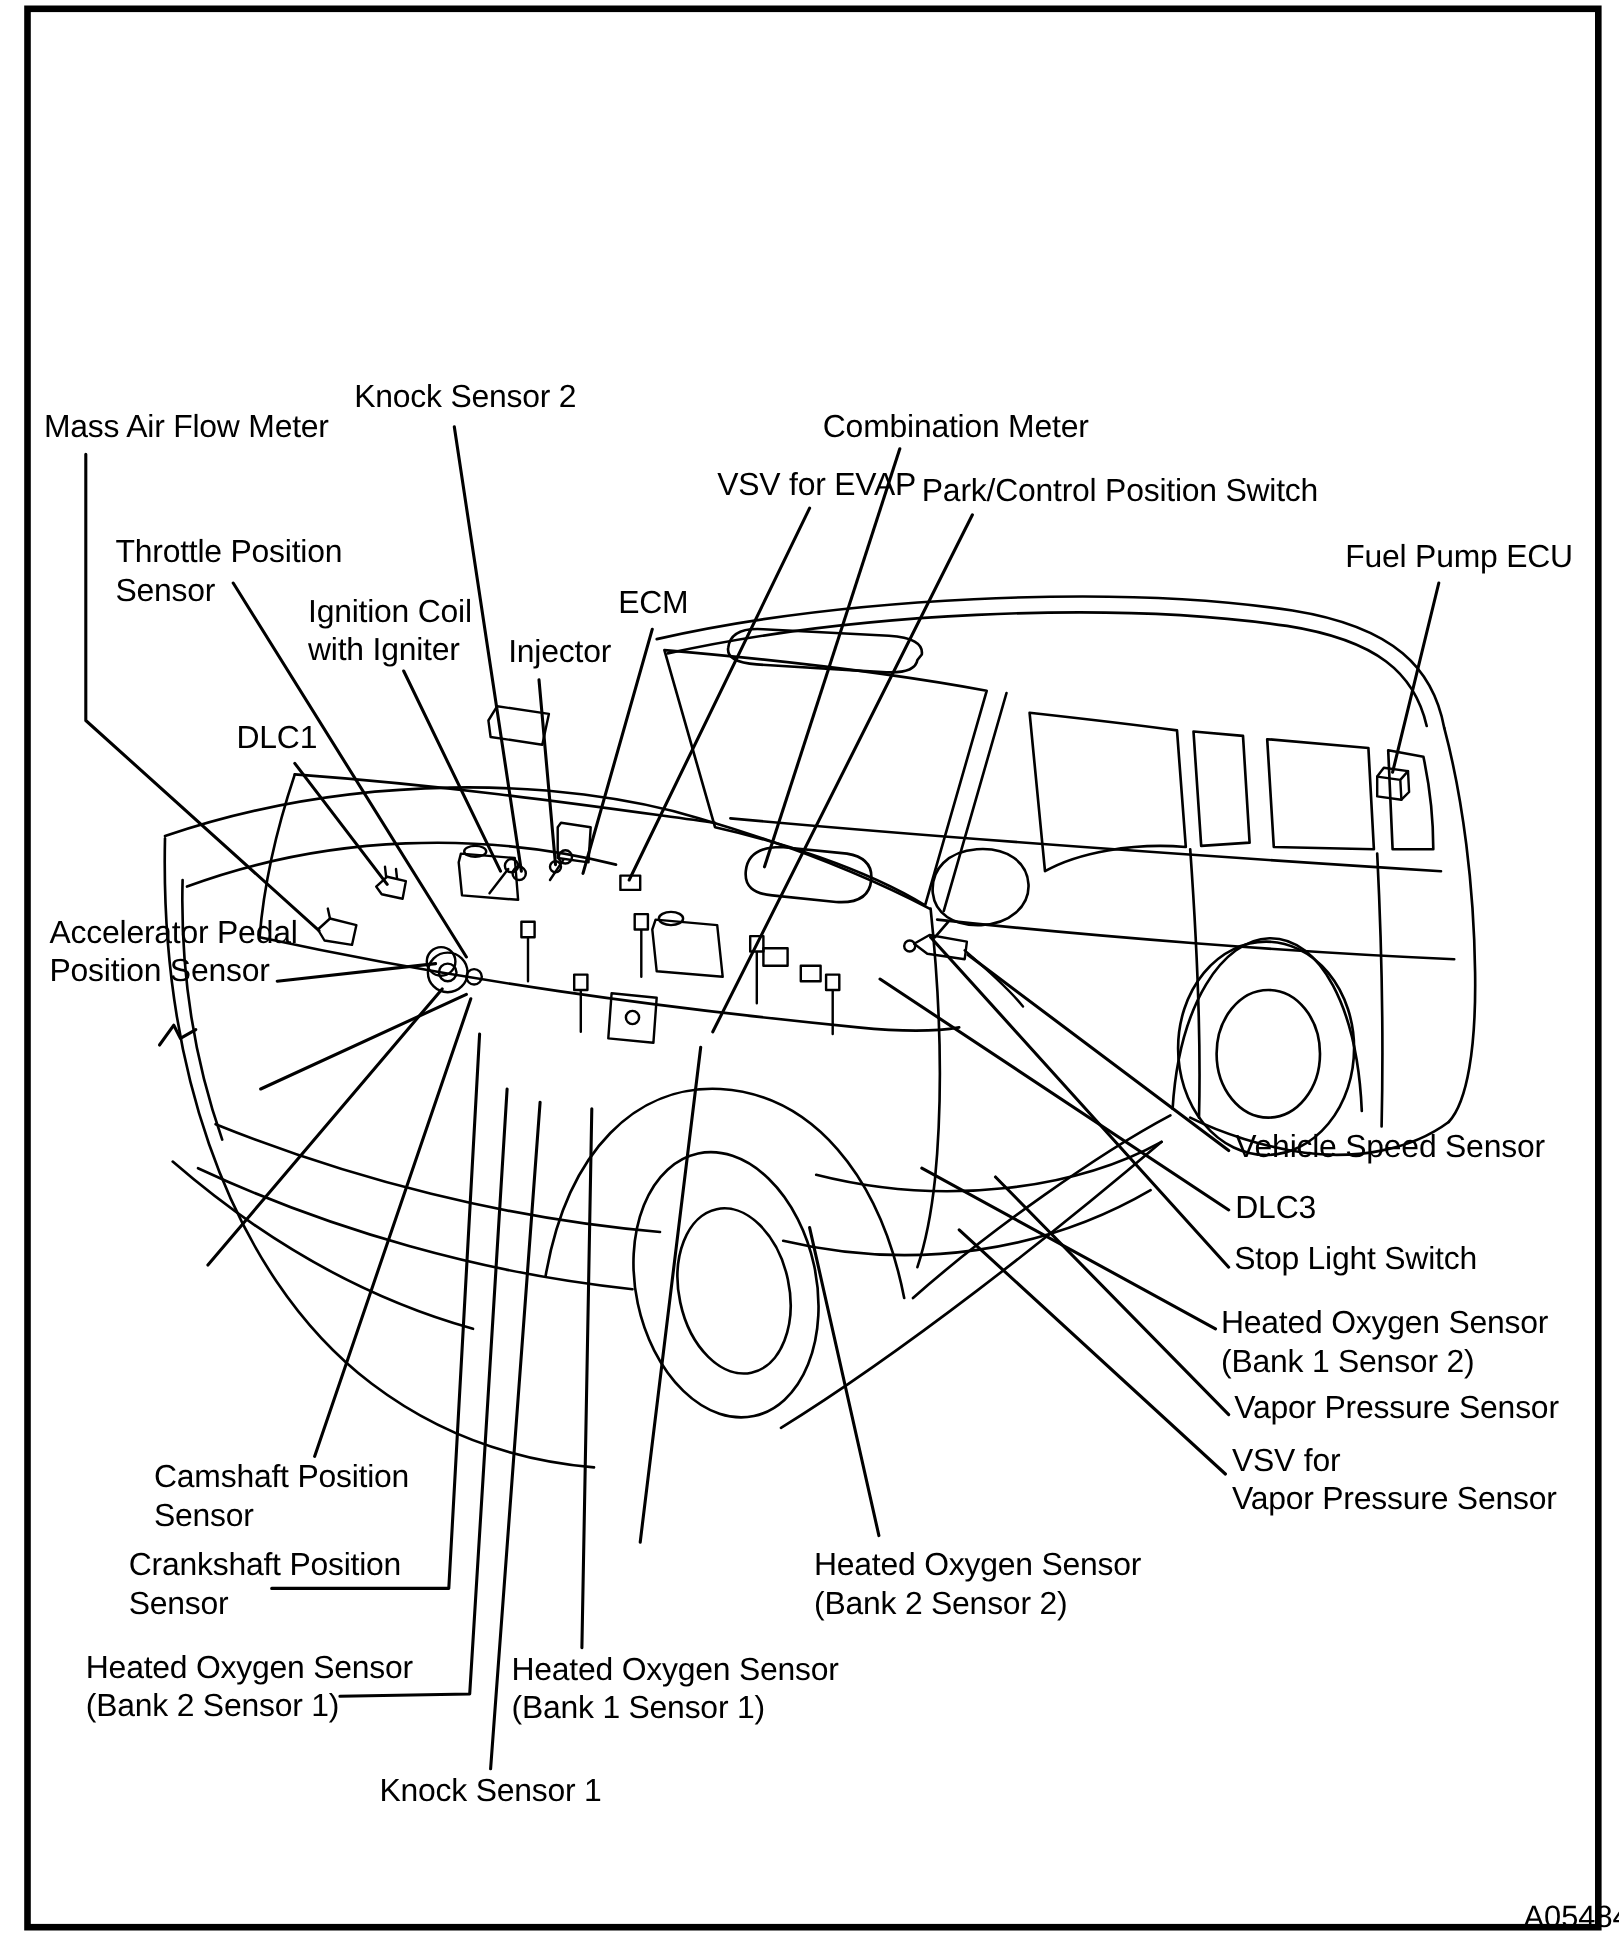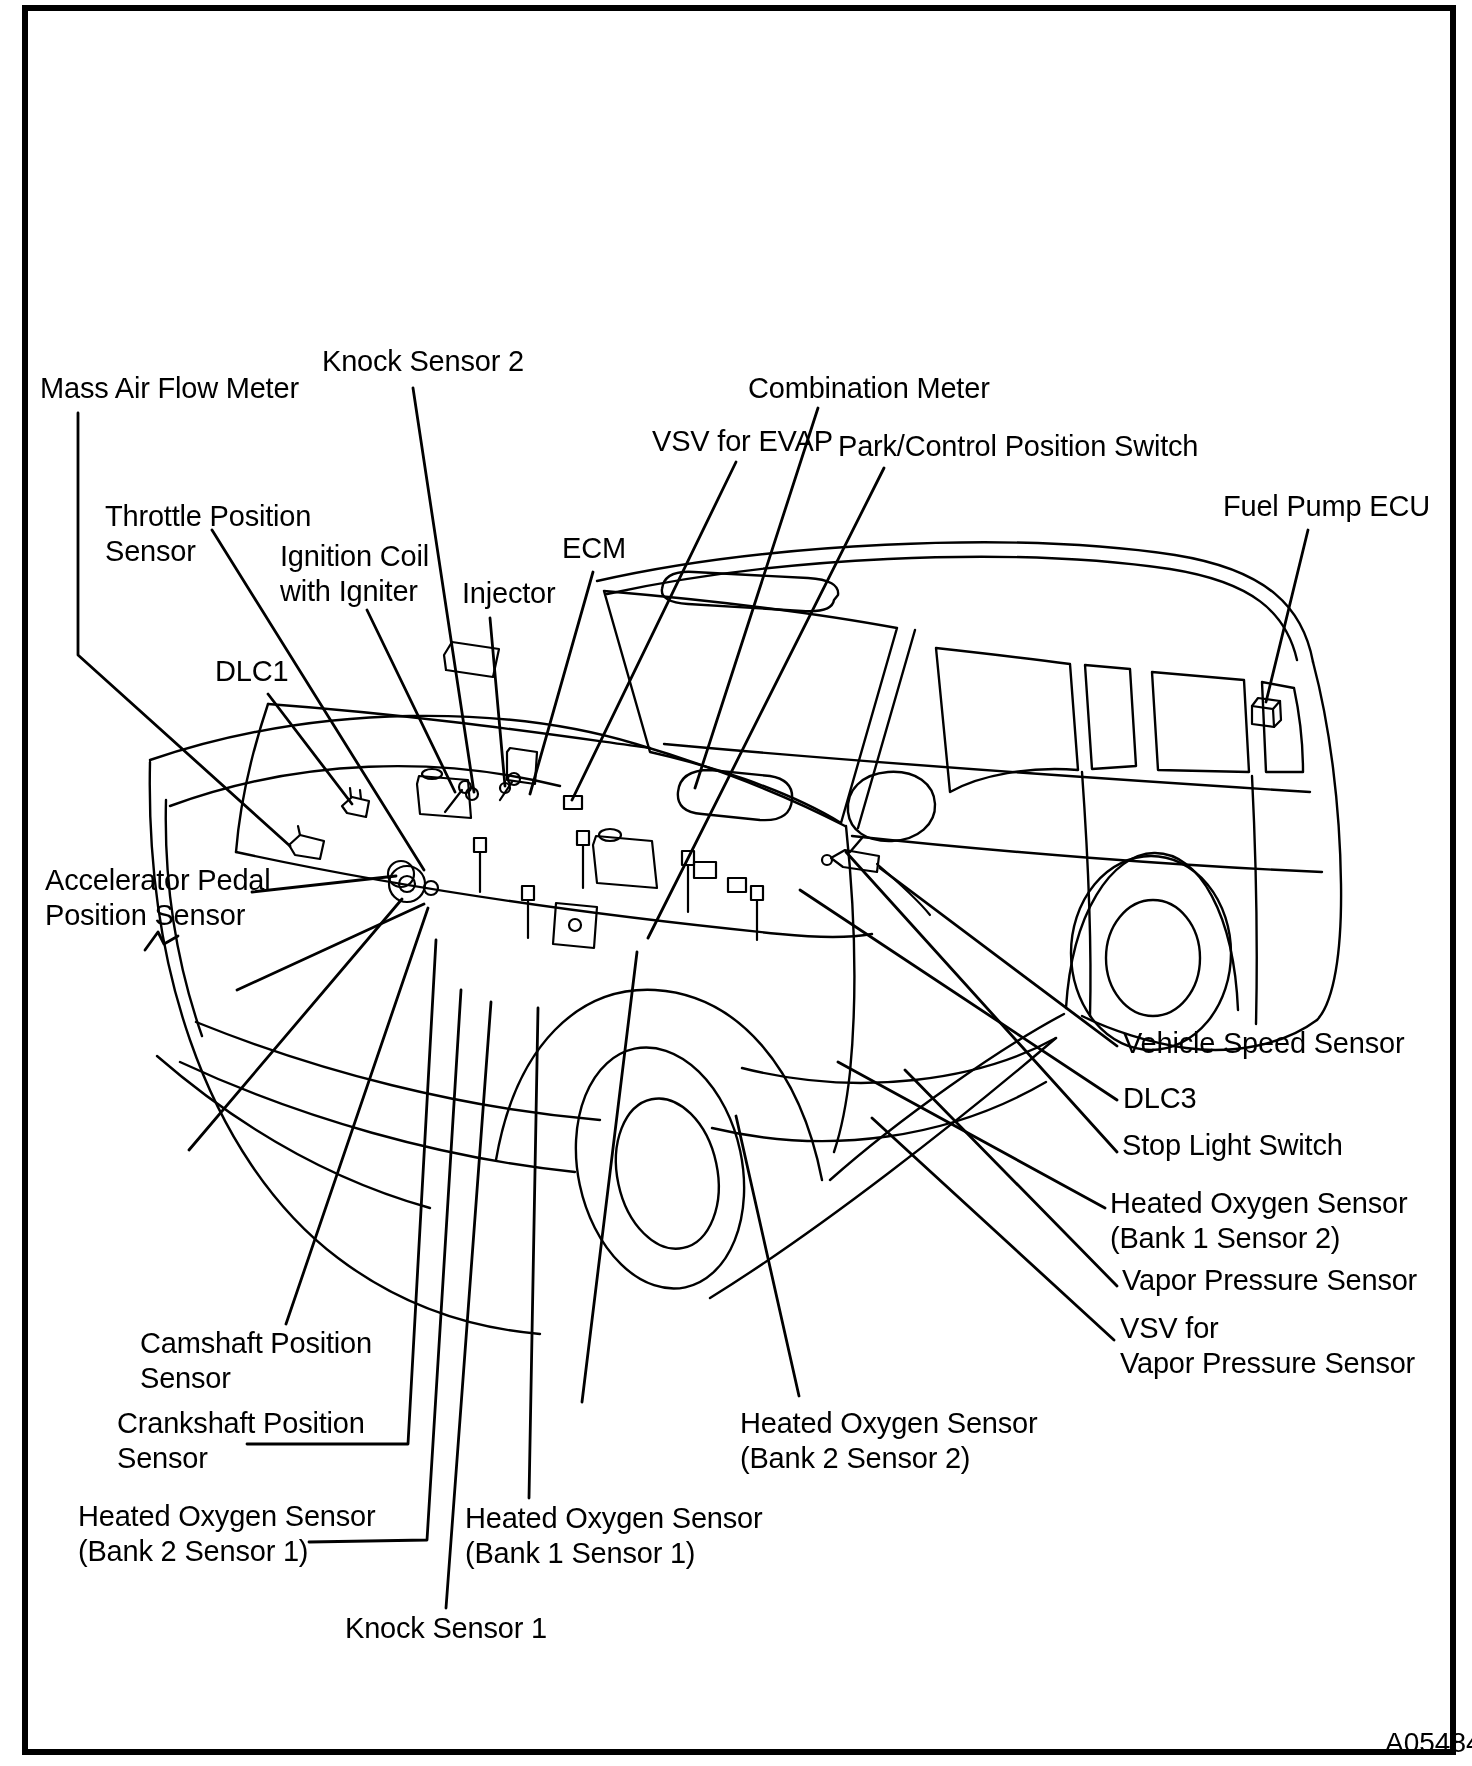--- a/index.html
+++ b/index.html
@@ -166,28 +166,28 @@
       <polyline points="1114,1340 872,1118"></polyline>
     </g>
   </svg>
 
   <div class="lbl" style="left:40px;top:371px">Mass Air Flow Meter</div>
   <div class="lbl" style="left:322px;top:344px">Knock Sensor 2</div>
   <div class="lbl" style="left:748px;top:371px">Combination Meter</div>
   <div class="lbl" style="left:652px;top:424px">VSV for EVAP</div>
   <div class="lbl" style="left:838px;top:429px">Park/Control Position Switch</div>
   <div class="lbl" style="left:1223px;top:489px">Fuel Pump ECU</div>
-  <div class="lbl" style="left:105px;top:499px">Throttle Position
+  <div class="lbl" style="left:105px;top:485px">Throttle Position
 Sensor</div>
   <div class="lbl" style="left:280px;top:539px">Ignition Coil
 with Igniter</div>
   <div class="lbl" style="left:562px;top:531px">ECM</div>
   <div class="lbl" style="left:462px;top:576px">Injector</div>
   <div class="lbl" style="left:215px;top:654px">DLC1</div>
-  <div class="lbl" style="left:45px;top:863px">Accelerator Pedal
+  <div class="lbl" style="left:45px;top:831px">Accelerator Pedal
 Position Sensor</div>
   <div class="lbl" style="left:140px;top:1326px">Camshaft Position
 Sensor</div>
   <div class="lbl" style="left:117px;top:1406px">Crankshaft Position
 Sensor</div>
   <div class="lbl" style="left:78px;top:1499px">Heated Oxygen Sensor
 (Bank 2 Sensor 1)</div>
   <div class="lbl" style="left:345px;top:1611px">Knock Sensor 1</div>
   <div class="lbl" style="left:465px;top:1501px">Heated Oxygen Sensor
 (Bank 1 Sensor 1)</div>

